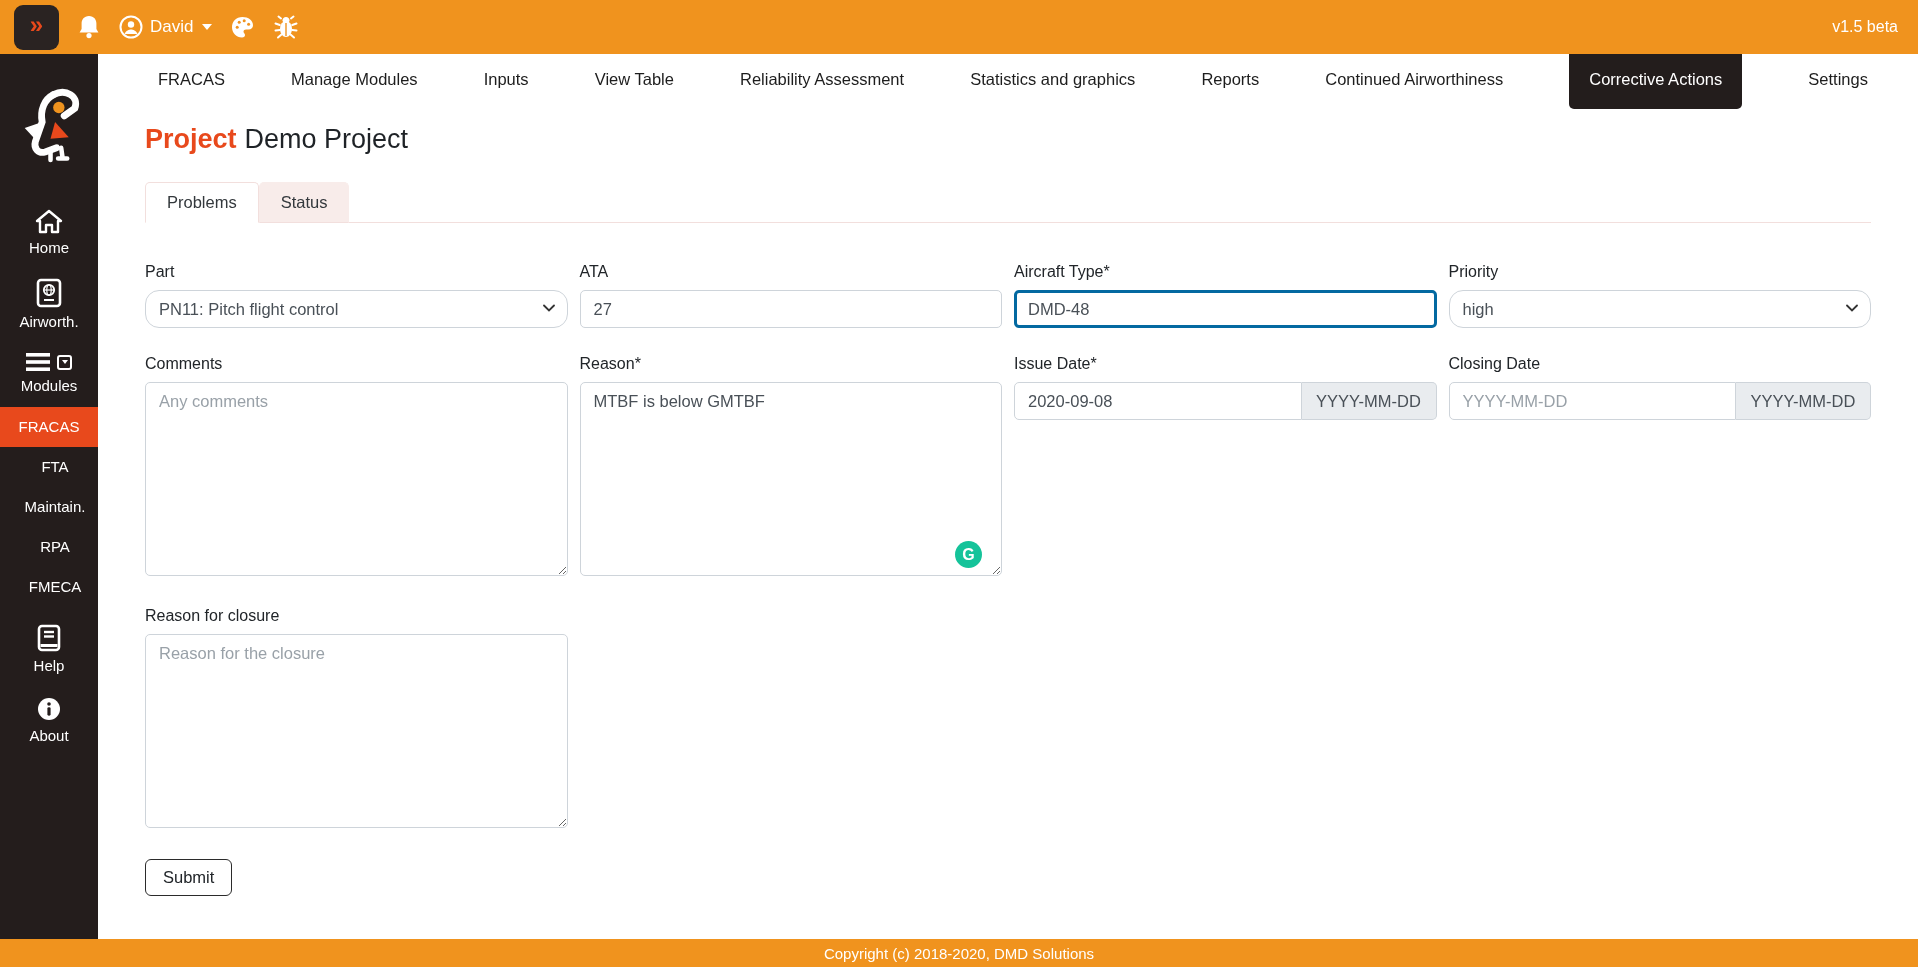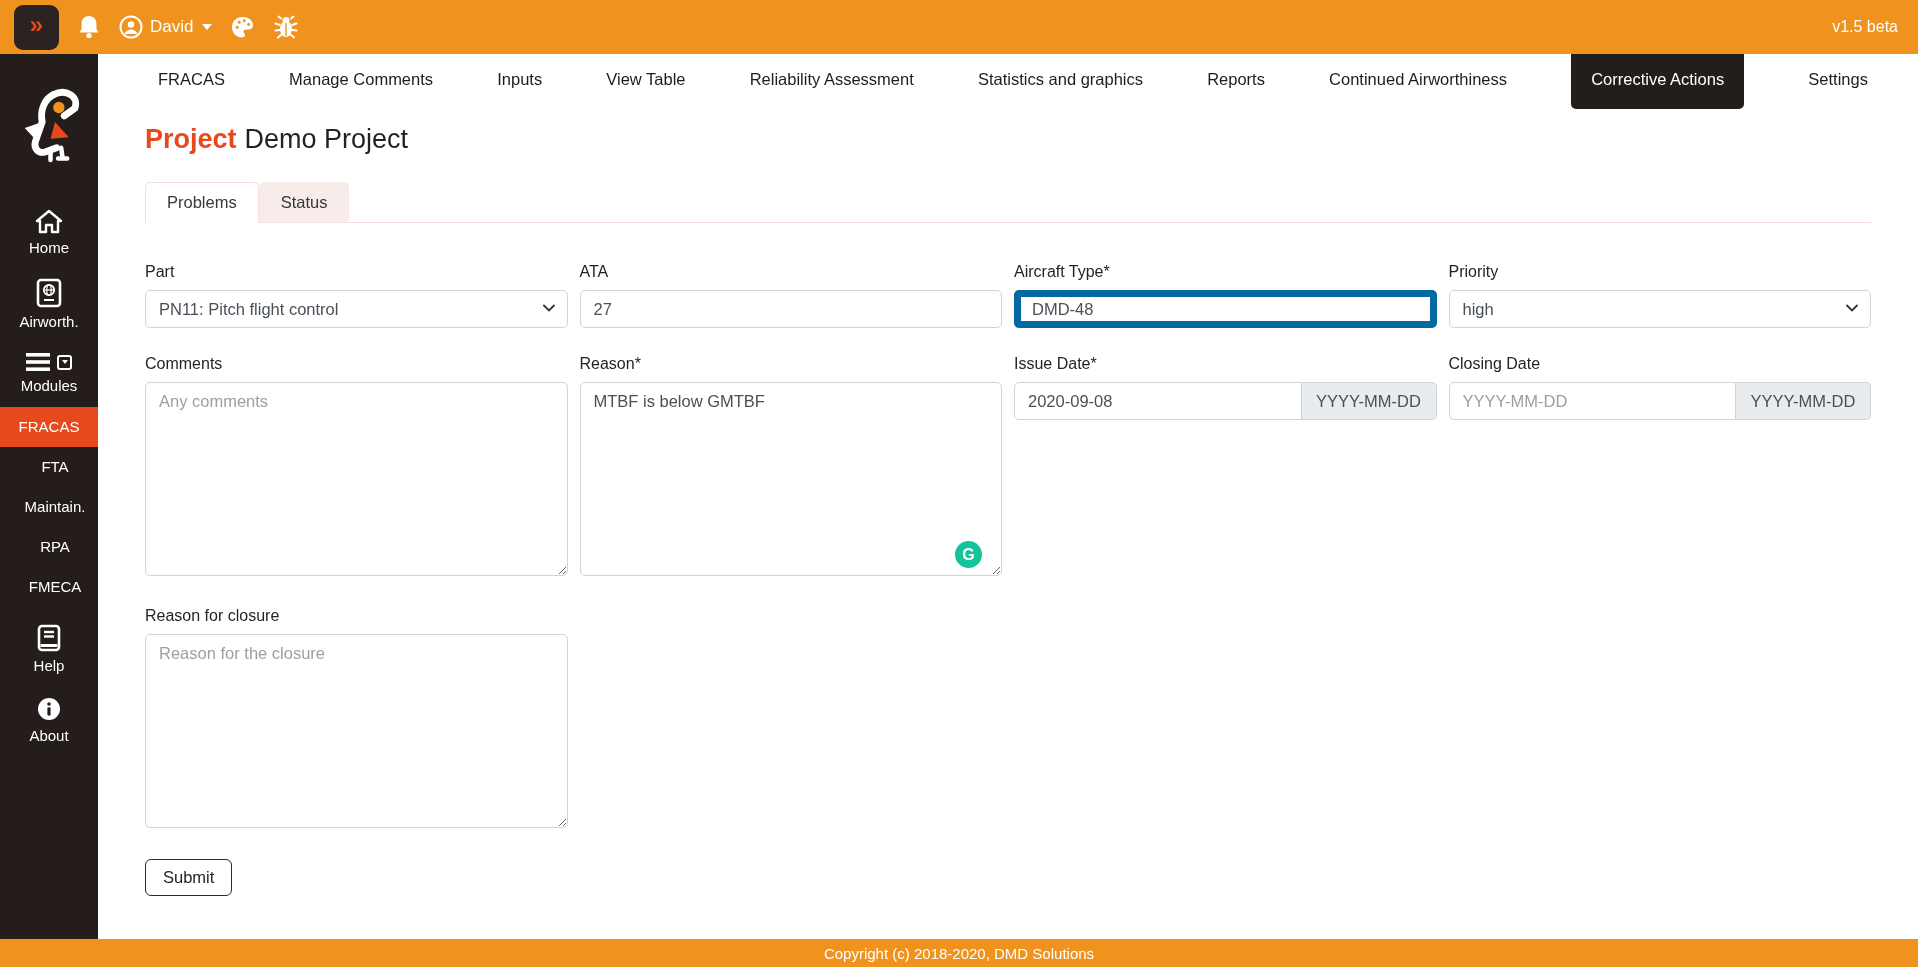--- a/index.html
+++ b/index.html
@@ -90,26 +90,26 @@
   .field label { display: block; font-size: 16px; margin-bottom: 9px; color: #212529; font-weight: 500; }
   .ctrl {
     width: 100%; height: 38px; font-size: 16.5px; color: #495057;
     border: 1px solid #CED4DA; border-radius: 5px; background: #fff;
     padding: 6px 13px; outline: none;
     font-family: "Liberation Sans", "DejaVu Sans", sans-serif;
   }
   .ctrl::placeholder { color: #99A1A8; opacity: 1; }
   textarea.ctrl { height: 194px; padding-top: 9px; resize: both; }
   .select-wrap { position: relative; }
-  .select-wrap select { appearance: none; -webkit-appearance: none; cursor: pointer; padding-right: 34px; }
+  .select-wrap select { appearance: none; -webkit-appearance: none; cursor: pointer; padding-right: 34px; border-radius: 14px; }
   .select-chevron {
     position: absolute; right: 13px; top: 12px; pointer-events: none;
     width: 12px; height: 12px;
   }
-  .ctrl.invalid { border: 7px solid #0369a1; padding: 4px 11px; }
+  .ctrl.invalid { border: 3px solid #0369a1; padding: 4px 11px; }
   .input-group { display: flex; }
   .input-group .ctrl { flex: 1; border-radius: 5px 0 0 5px; }
   .addon {
     width: 135px; display: flex; align-items: center; justify-content: center;
     background: #E9ECEF; border: 1px solid #CED4DA; border-left: none;
     border-radius: 0 5px 5px 0; color: #495057; font-size: 16.5px;
   }
   .ta-wrap { position: relative; }
   .grammarly-badge {
     position: absolute; right: 20px; bottom: 12px; width: 27px; height: 27px;
@@ -257,21 +257,21 @@
       <rect x="11.4" y="11.2" width="3.2" height="8.5" rx="1.4" fill="#241D1C"></rect>
     </svg>
     <span>About</span>
   </div>
 </nav>
 
 <main class="main">
 
   <div class="main-nav">
     <a>FRACAS</a>
-    <a>Manage Comments</a>
+    <a>Manage Modules</a>
     <a>Inputs</a>
     <a>View Table</a>
     <a>Reliability Assessment</a>
     <a>Statistics and graphics</a>
     <a>Reports</a>
     <a>Continued Airworthiness</a>
     <a class="active">Corrective Actions</a>
     <a>Settings</a>
   </div>
 

